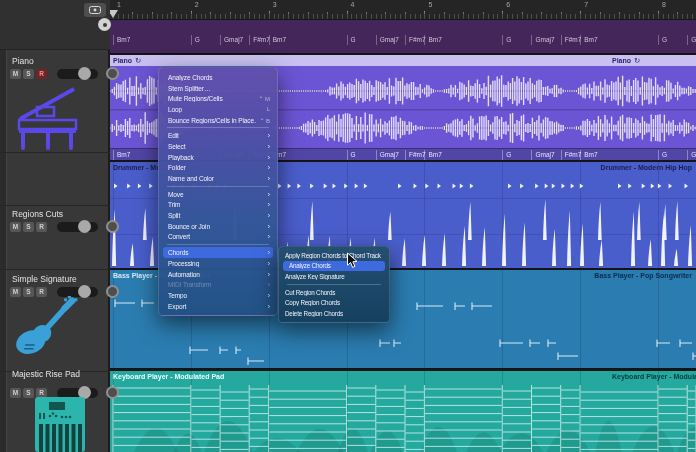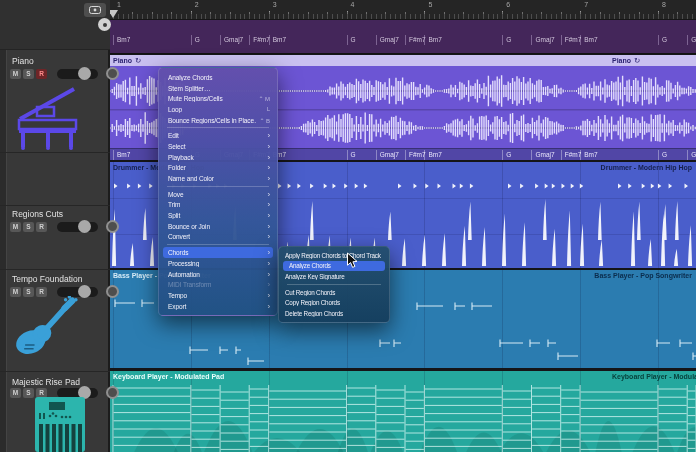--- a/index.html
+++ b/index.html
@@ -128,21 +128,21 @@
     <div class="tctrl" style="top:170px">
       <span class="tbtn">M</span>
       <span class="tbtn">S</span>
       <span class="tbtn">R</span>
       <span class="slider">
           <span class="knob"></span>
         </span>
       <span class="pan"></span>
     </div>
 
-    <div class="tname" style="top:224px">Tempo Foundation</div>
+    <div class="tname" style="top:224px">Simple Signature</div>
     <div class="tctrl" style="top:235px">
       <span class="tbtn">M</span>
       <span class="tbtn">S</span>
       <span class="tbtn">R</span>
       <span class="slider">
           <span class="knob"></span>
         </span>
       <span class="pan"></span>
     </div>
     <svg class="ticon" style="left:8px;top:246px" width="70" height="64" viewBox="-2 -2 74 68">
@@ -150,21 +150,21 @@
       <ellipse cx="34" cy="38" rx="10" ry="9" transform="rotate(-22 34 38)" fill="#3aa0d8"></ellipse>
       <path d="M32 40 L60 9" stroke="#3aa0d8" stroke-width="6" stroke-linecap="round"></path>
       <path d="M58 11 l8 -8" stroke="#3aa0d8" stroke-width="7" stroke-linecap="round"></path>
       <circle cx="59" cy="2" r="1.8" fill="#3aa0d8"></circle>
         <circle cx="63" cy="-1" r="1.8" fill="#3aa0d8"></circle>
       <circle cx="66" cy="5" r="1.8" fill="#3aa0d8"></circle>
         <circle cx="70" cy="2" r="1.8" fill="#3aa0d8"></circle>
       <path d="M16 50 h10 M15 54 h10" stroke="#1b5c82" stroke-width="1.6"></path>
     </svg>
 
-    <div class="tname" style="top:327px">Majestic Rise Pad</div>
+    <div class="tname" style="top:319px">Majestic Rise Pad</div>
     <div class="tctrl" style="top:336px">
       <span class="tbtn">M</span>
       <span class="tbtn">S</span>
       <span class="tbtn">R</span>
       <span class="slider">
           <span class="knob"></span>
         </span>
       <span class="pan"></span>
     </div>
     <svg class="ticon" style="left:34px;top:346px" width="52" height="56" viewBox="0 0 52 56">

